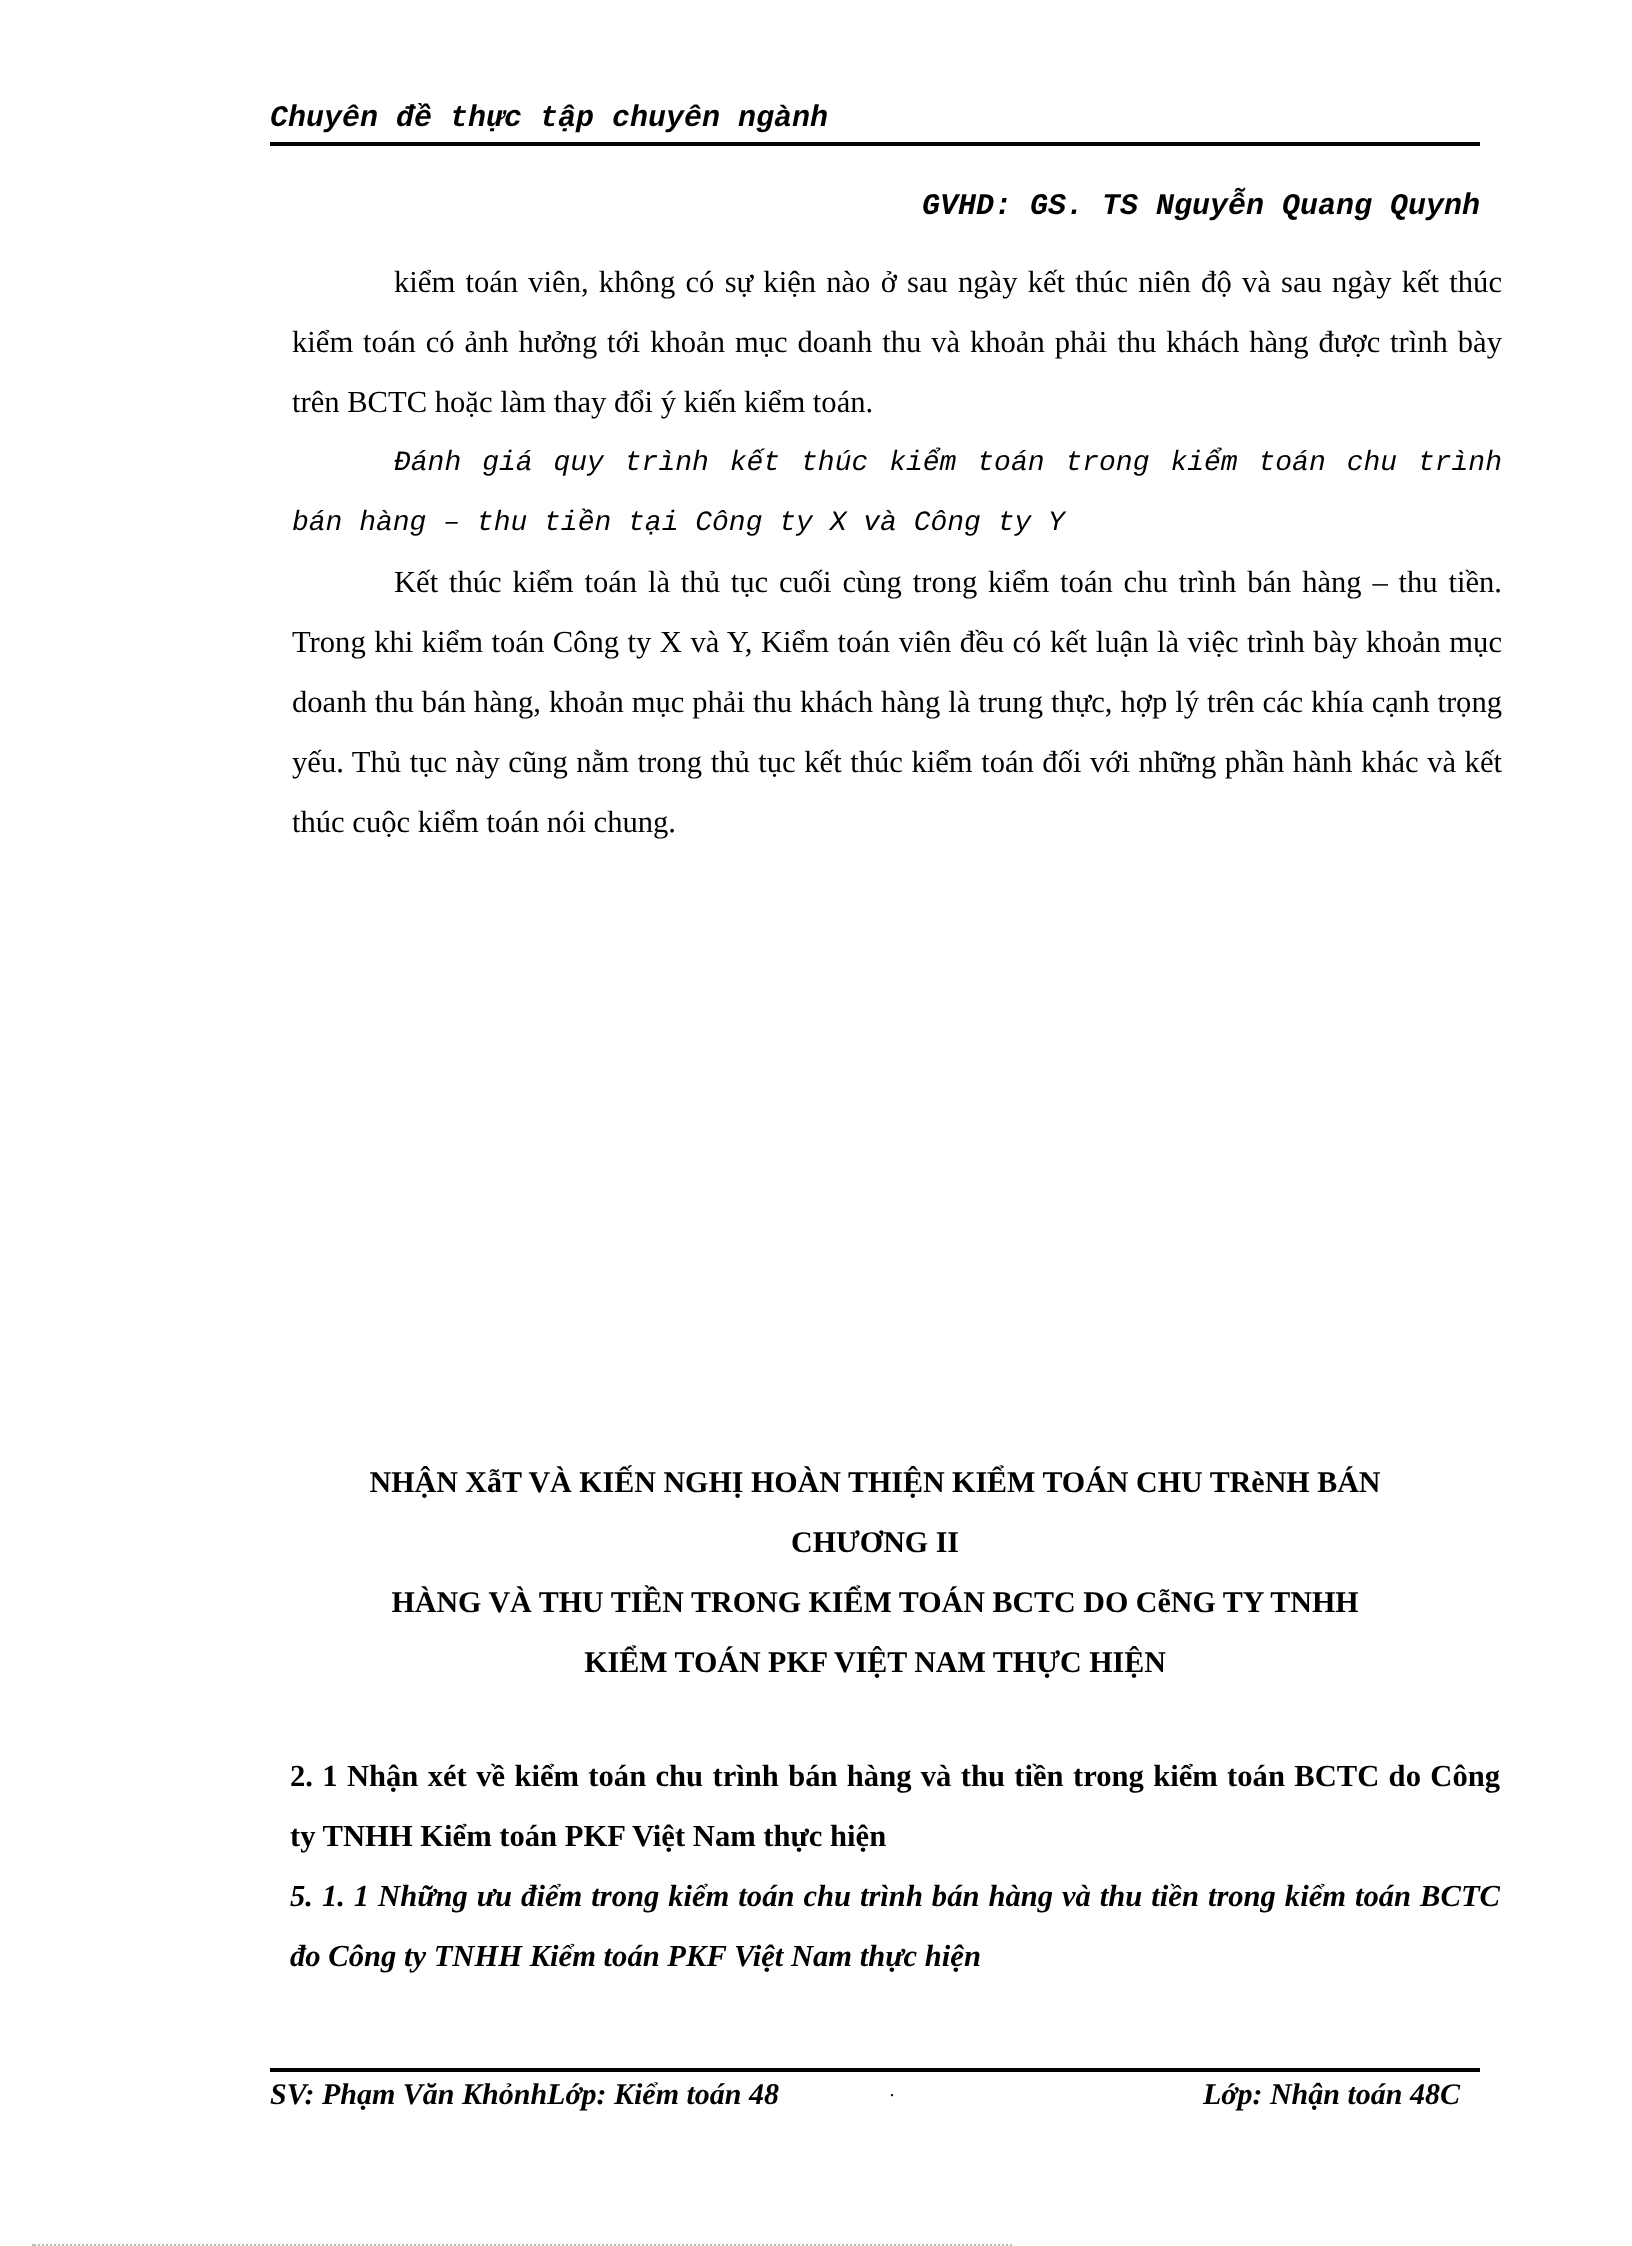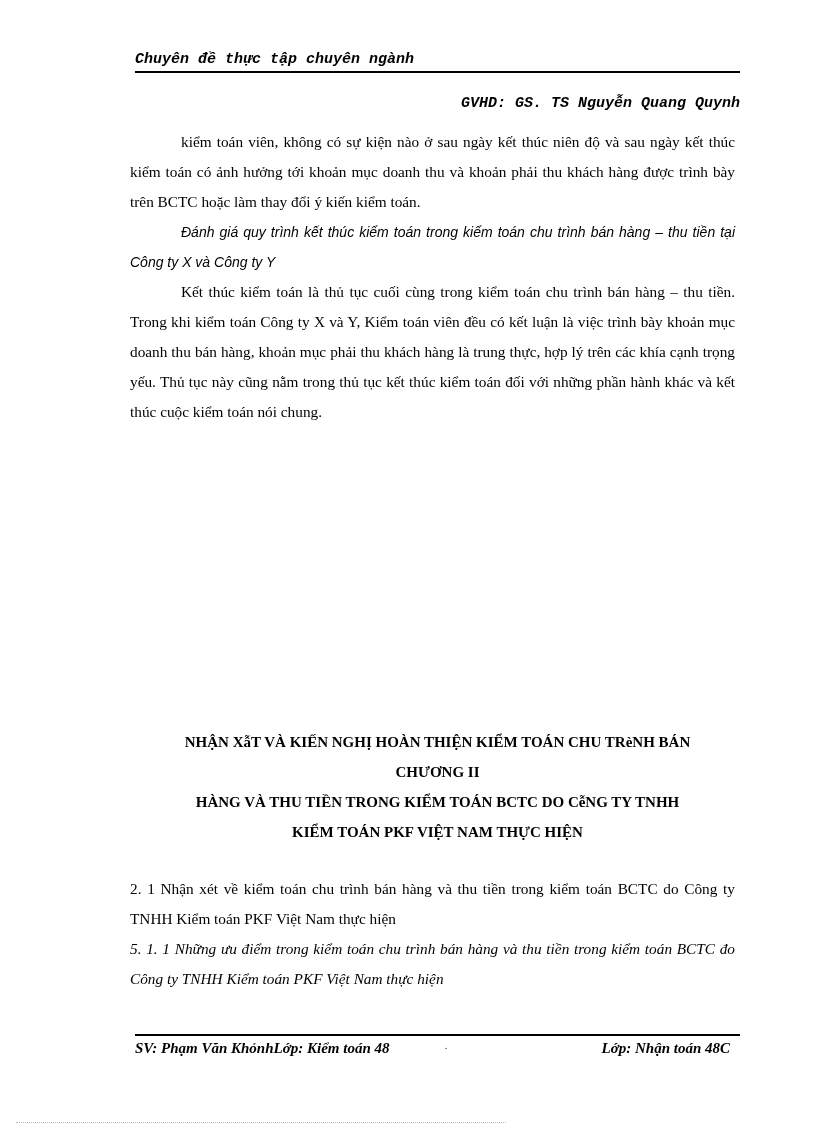--- a/index.html
+++ b/index.html
@@ -31,51 +31,51 @@
     .header-rule {
       position: absolute;
       left: 135px;
       top: 71px;
       width: 605px;
       height: 0;
       border-top: 2px solid #000;
     }
     .body-text {
       position: absolute;
-      left: 130px;
+      left: 146px;
       width: 605px;
       font-size: 15.3px;
       line-height: 30px;
       text-align: justify;
     }
     .p {
       margin: 0;
       text-indent: 51px;
     }
-    .p.italic { font-style: italic; font-family: Liberation Sans, sans-serif; font-size: 14px; }
+    .p.italic { font-style: italic; font-family: Liberation Mono, monospace; font-size: 14px; }
     #block1 { top: 127px; }
     .chapter {
       position: absolute;
       left: 135px;
       width: 605px;
       text-align: center;
       font-weight: bold;
       font-size: 15px;
       line-height: 30px;
       top: 727px;
     }
     .chapter div { margin: 0; }
     .section {
       position: absolute;
-      left: 130px;
+      left: 145px;
       width: 605px;
       font-size: 15.3px;
       line-height: 30px;
       text-align: justify;
-      font-weight: normal;
+      font-weight: bold;
     }
     #sec21 { top: 874px; }
     #sec211 { top: 934px; font-style: italic; }
     .footer-rule {
       position: absolute;
       left: 135px;
       top: 1034px;
       width: 605px;
       border-top: 2px solid #000;
     }

